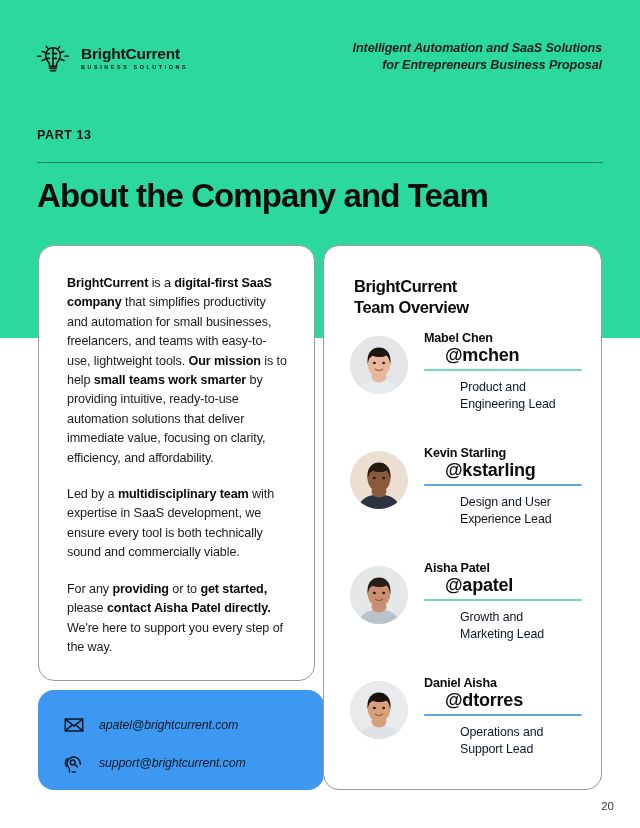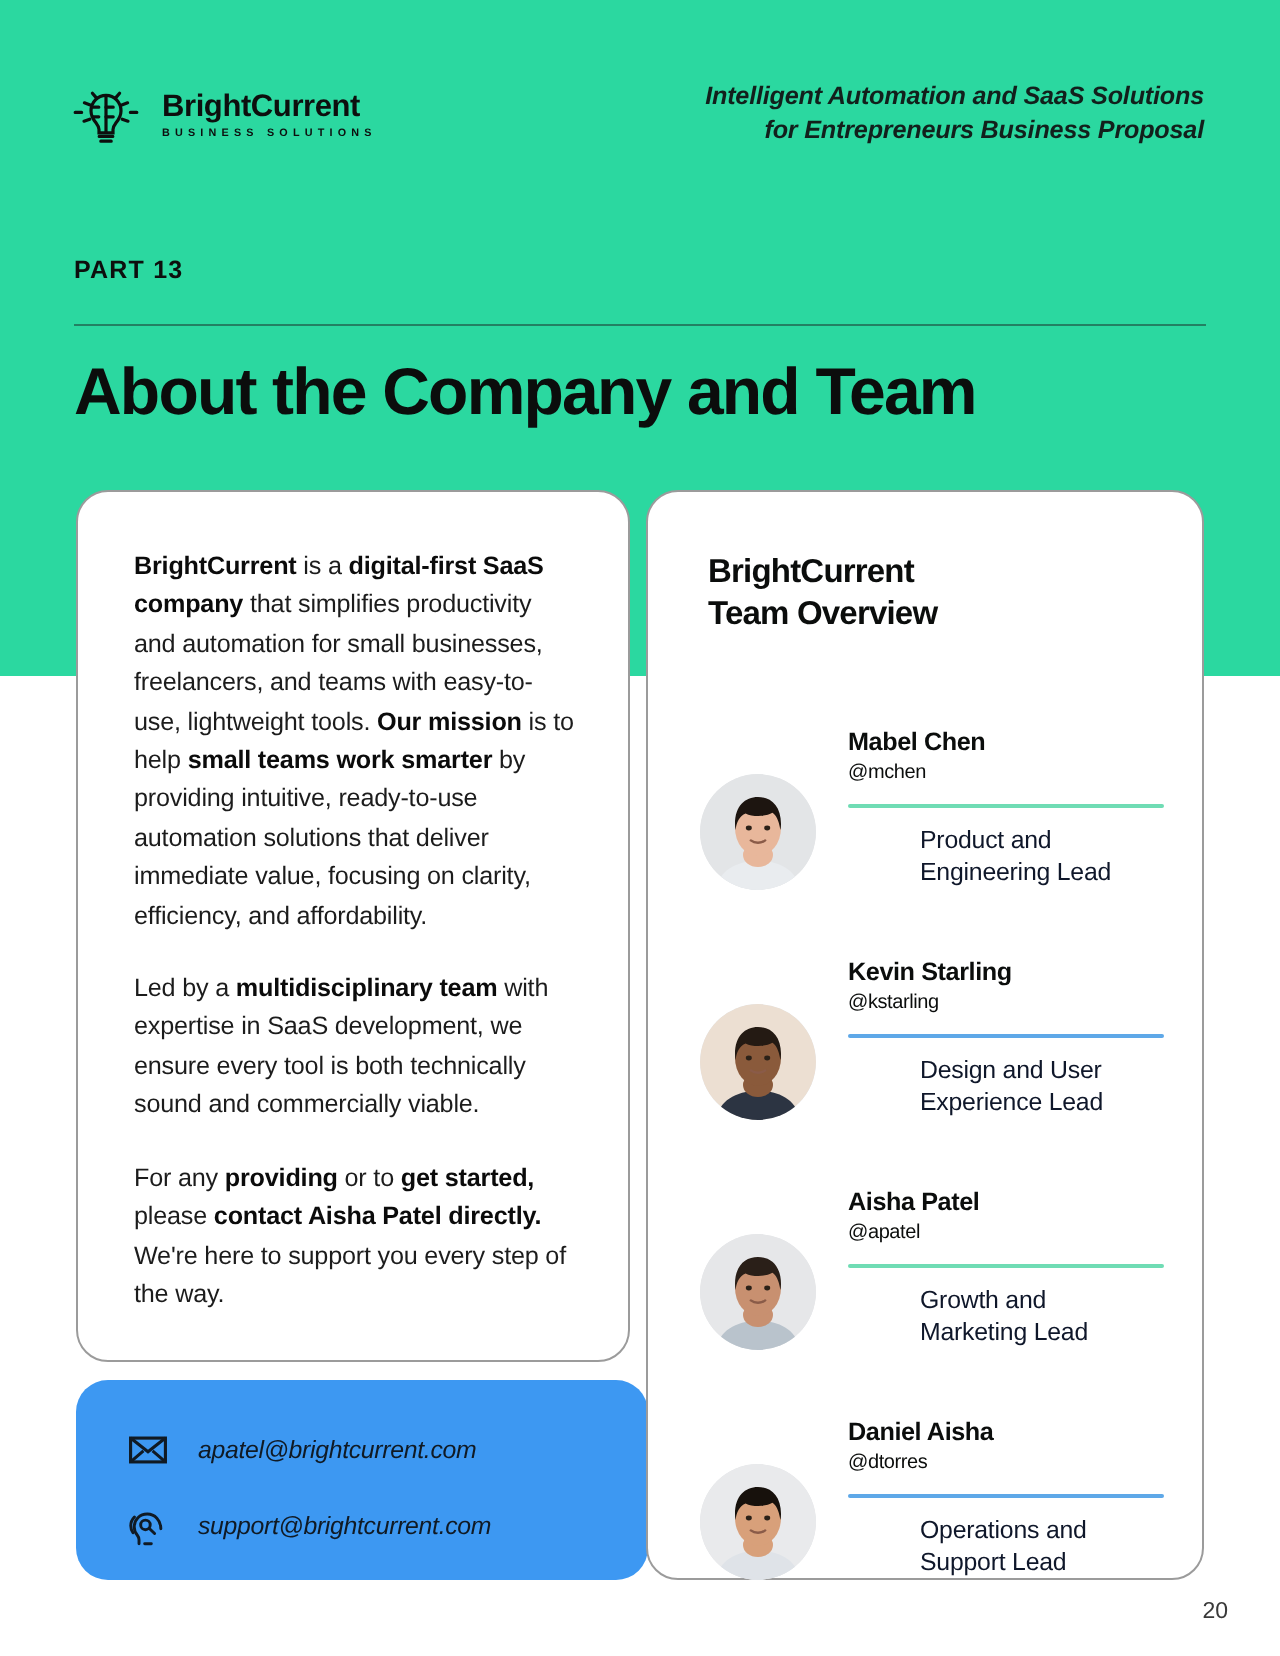--- a/index.html
+++ b/index.html
@@ -100,36 +100,36 @@
   .team-title {
     position: absolute; left: 30px; top: 30px;
     font-size: 16.5px; font-weight: bold; color: #0b0d0c;
     line-height: 21px; letter-spacing: -0.4px;
   }
   .team-list {
     position: absolute; left: 0; top: 84px; width: 279px;
   }
   .member {
     position: relative; height: 115px; padding-left: 26px;
-    display: flex; align-items: flex-end; gap: 16px;
+    display: flex; align-items: flex-start; gap: 16px;
   }
   .avatar {
     width: 58px; height: 58px; border-radius: 50%;
     background: #e4e6e8; overflow: hidden; flex: 0 0 58px;
     margin-top: 6px; position: relative;
   }
   .avatar svg { display: block; width: 58px; height: 58px; }
   .member-info { flex: 1 1 auto; padding-top: 0; }
   .member-name {
     font-size: 12.6px; font-weight: bold; color: #0b0d0c;
     line-height: 16.5px; letter-spacing: -0.2px;
   }
   .member-handle {
-    font-size: 10px; font-weight: normal; color: #0b0d0c;
-    line-height: 16.5px; letter-spacing: -0.2px;
+    font-size: 18px; font-weight: bold; color: #0b0d0c;
+    line-height: 16.5px; letter-spacing: -0.2px; margin-left: 21px;
   }
   .member-divider {
     height: 2px; width: 158px; margin: 6px 0 8px 0; border-radius: 1px;
   }
   .member-role {
     font-size: 12.4px; color: #0f172a; line-height: 16.6px;
     letter-spacing: -0.1px;
     margin-left: 36px;
   }
 

